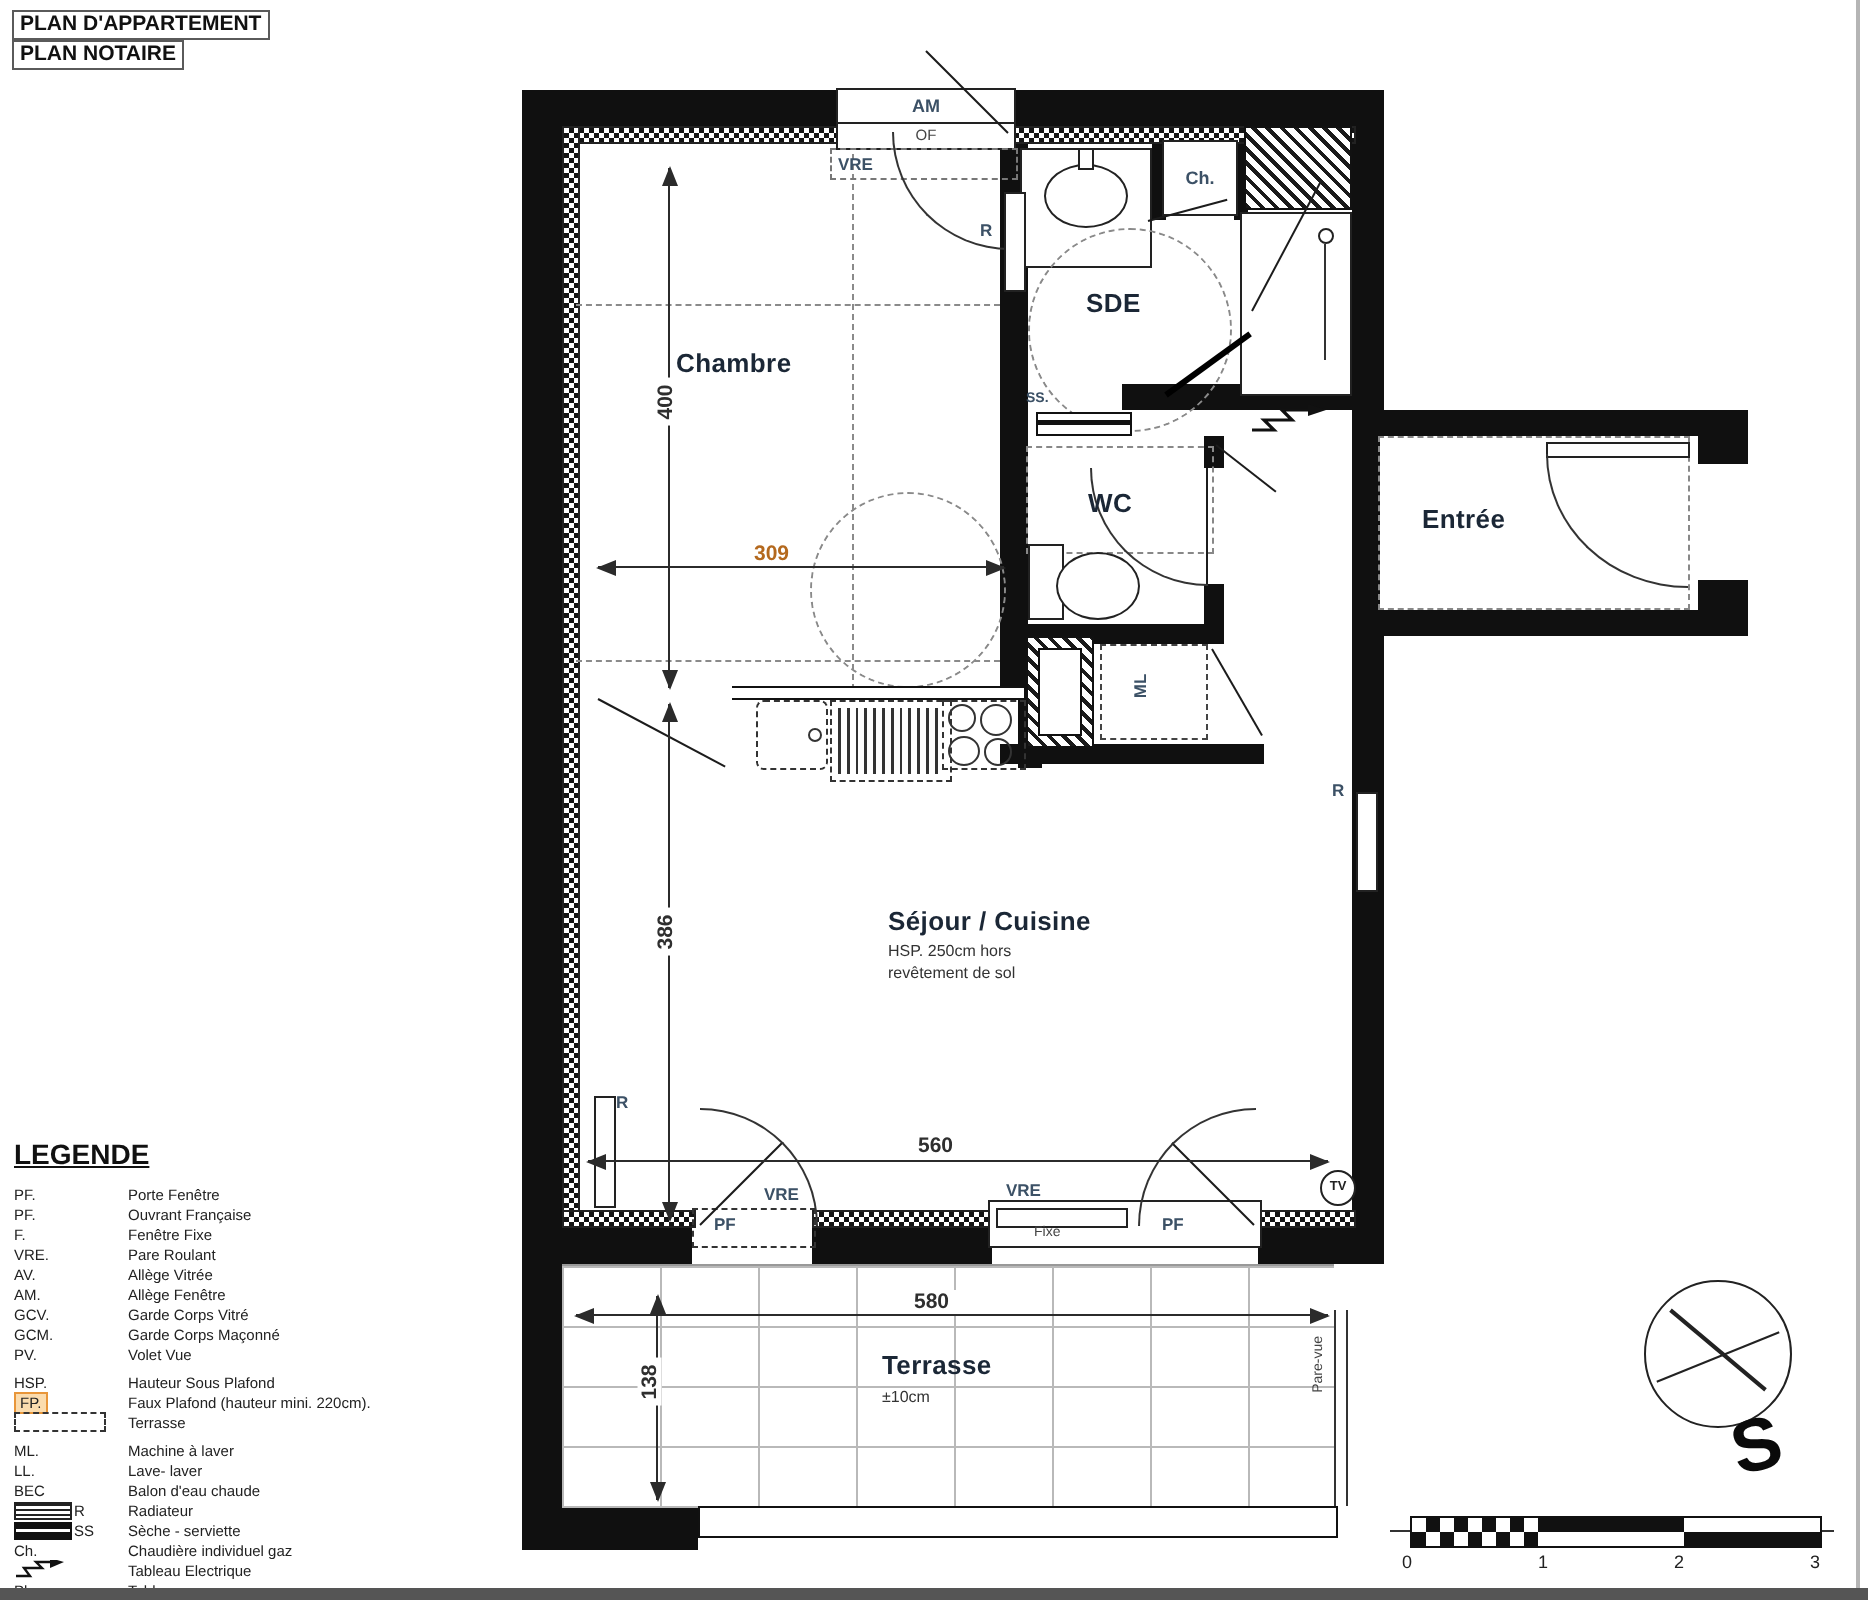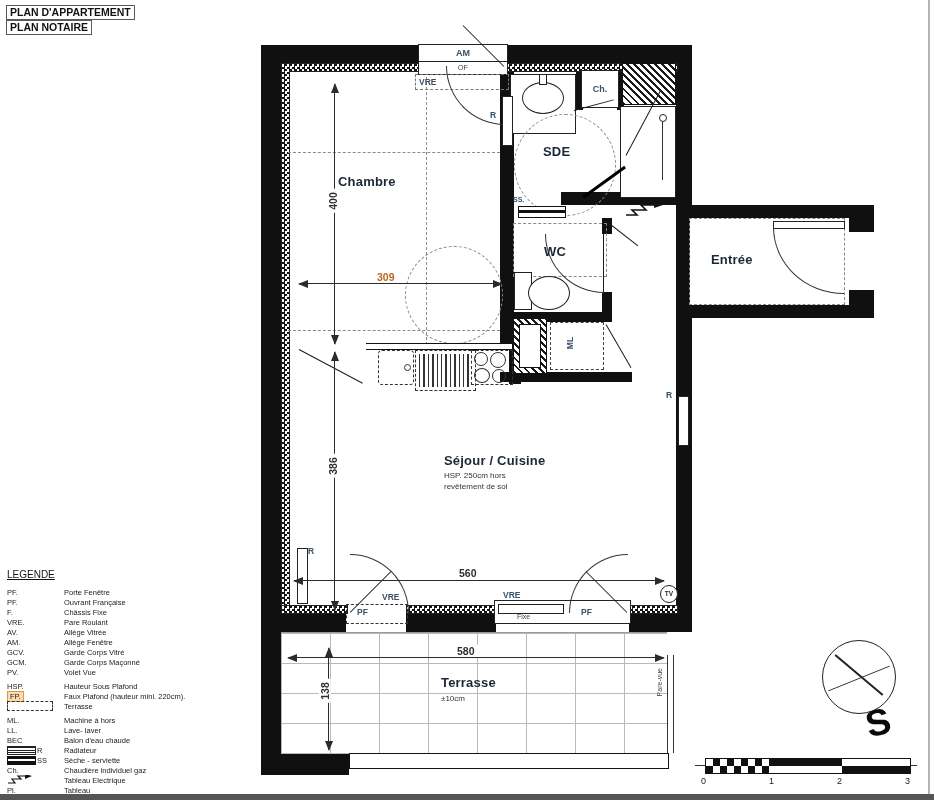--- a/index.html
+++ b/index.html
@@ -32,21 +32,21 @@
   .dimv:before,.dimv:after{content:"";position:absolute;left:-4.5px;width:0;height:0;border-left:4px solid transparent;border-right:4px solid transparent}
   .dimv:before{top:-1px;border-bottom:10px solid #2b2b2b}
   .dimv:after{bottom:-1px;border-top:10px solid #2b2b2b}
   .dim-label{position:absolute;font-size:10.5px;color:#2f2f2f;background:#fff;padding:0 3px;font-weight:bold}
   .dim-label.orange{color:#b4691e}
   .vrot{transform:rotate(-90deg);transform-origin:center}
   .titlebox{position:absolute;border:1.6px solid #5a5a5a;background:#fff;font-weight:bold;font-size:10.5px;padding:0 3px;line-height:13px}
   .tiles{position:absolute;background-image:linear-gradient(#b9b9b9 1px,transparent 1px),linear-gradient(90deg,#b9b9b9 1px,transparent 1px);background-size:49px 30px;border-top:1px solid #999}
   
   .legend{position:absolute;left:7px;top:569px;width:230px}
-  .lg-title{font-size:10px;font-weight:normal;text-decoration:underline;margin-bottom:7px}
+  .lg-title{font-size:14px;font-weight:bold;text-decoration:underline;margin-bottom:7px}
   .lg-row{display:flex;align-items:center;height:10px;font-size:7.5px;color:#222}
   .lg-abbr{width:57px;flex:0 0 57px;display:flex;align-items:center;gap:1px}
   .lg-label{flex:1}
   .lg-gap{height:4px}
   .fp-hl{display:inline-block;background:#fbdcae;border:1px solid #e8963a;padding:0 2px}
   .lg-sym{display:inline-block}
   .lg-struct{width:44px;height:8px;border:1.3px dashed #333}
   .lg-rad{width:27px;height:7px;border:1px solid #222;background:repeating-linear-gradient(180deg,#222 0 1px,#fff 1px 2.6px)}
   .lg-ss{width:27px;height:7px;border:1px solid #111;background:linear-gradient(180deg,#111 35%,#fff 35%,#fff 58%,#111 58%)}
   .scale-num{position:absolute;font-size:9px;color:#222}
@@ -211,21 +211,21 @@
   <div class="lg-row">
       <span class="lg-abbr">PF.</span>
       <span class="lg-label">Porte Fenêtre</span>
     </div>
   <div class="lg-row">
       <span class="lg-abbr">PF.</span>
       <span class="lg-label">Ouvrant Française</span>
     </div>
   <div class="lg-row">
       <span class="lg-abbr">F.</span>
-      <span class="lg-label">Châssis Fixe</span>
+      <span class="lg-label">Fenêtre Fixe</span>
     </div>
   <div class="lg-row">
       <span class="lg-abbr">VRE.</span>
       <span class="lg-label">Pare Roulant</span>
     </div>
   <div class="lg-row">
       <span class="lg-abbr">AV.</span>
       <span class="lg-label">Allège Vitrée</span>
     </div>
   <div class="lg-row">
@@ -257,21 +257,21 @@
     </div>
   <div class="lg-row">
       <span class="lg-abbr">
         <span class="lg-sym lg-struct"></span>
       </span>
       <span class="lg-label">Terrasse</span>
     </div>
   <div class="lg-gap"></div>
   <div class="lg-row">
       <span class="lg-abbr">ML.</span>
-      <span class="lg-label">Machine à hors</span>
+      <span class="lg-label">Machine à laver</span>
     </div>
   <div class="lg-row">
       <span class="lg-abbr">LL.</span>
       <span class="lg-label">Lave- laver</span>
     </div>
   <div class="lg-row">
       <span class="lg-abbr">BEC</span>
       <span class="lg-label">Balon d'eau chaude</span>
     </div>
   <div class="lg-row">

